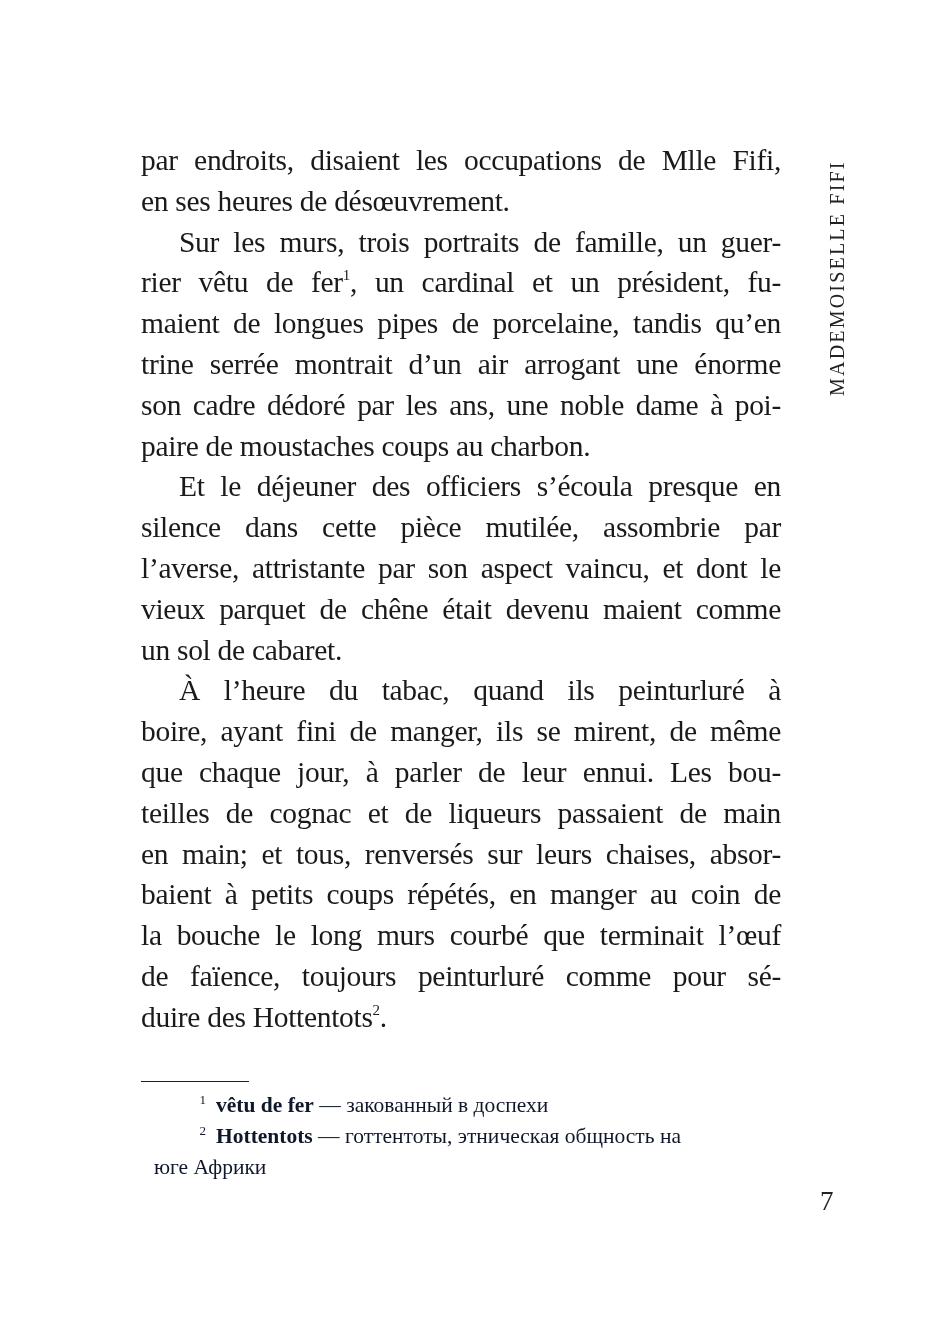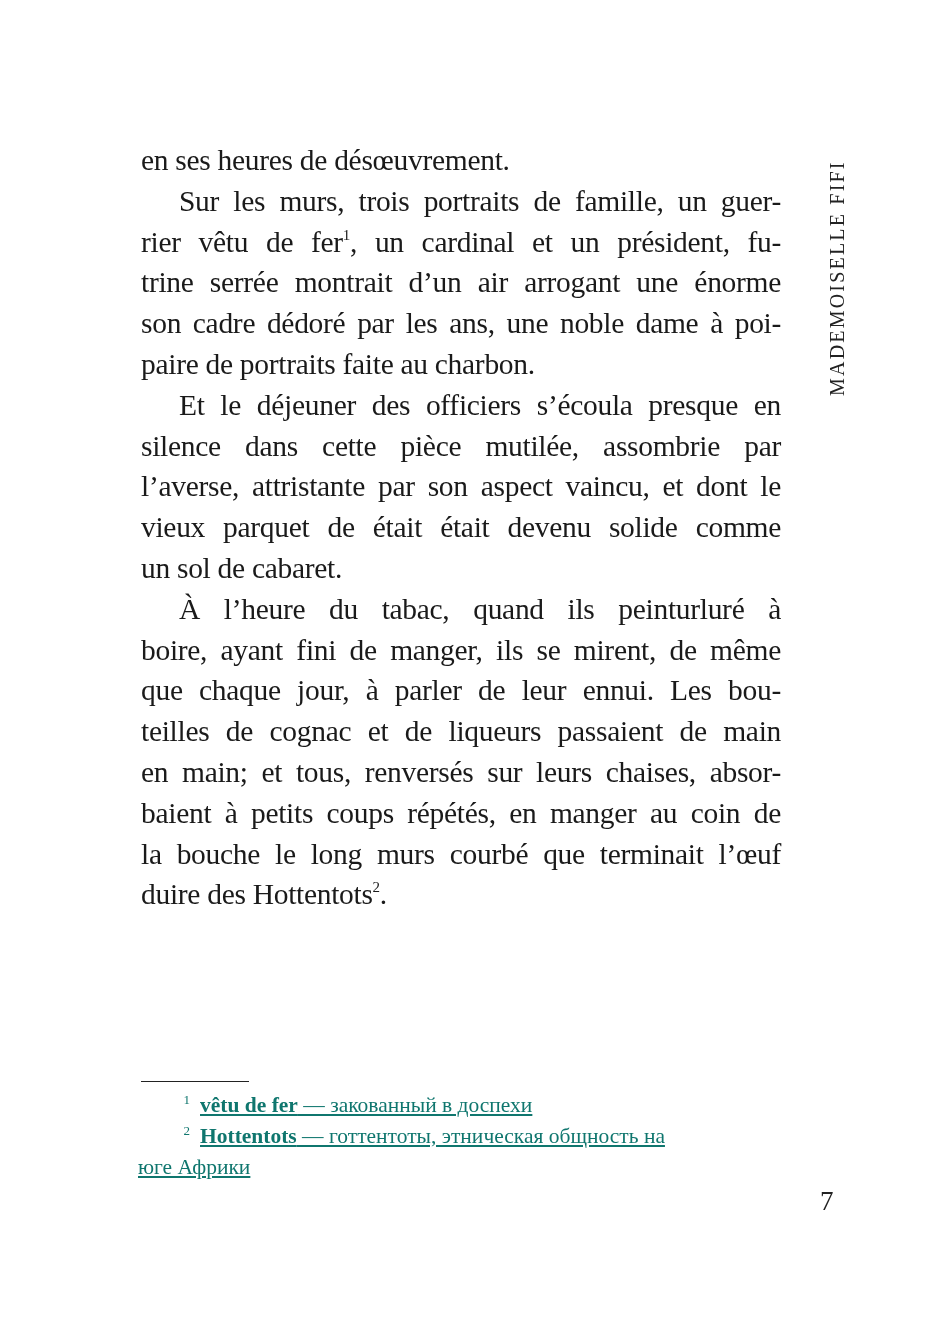--- a/index.html
+++ b/index.html
@@ -23,52 +23,55 @@
       position: absolute; left: 826px; top: 148px; width: 28px; height: 260px;
       writing-mode: vertical-rl; transform: rotate(180deg);
       font-size: 20px; letter-spacing: 2.2px; text-align: center;
       color: #222;
     }
     .fn-rule {
       position: absolute; left: 141px; top: 1081px; width: 108px; height: 1px;
       background: #222;
     }
     .footnotes {
-      position: absolute; left: 138px; top: 1090px; width: 640px;
-      font-size: 21.5px; line-height: 31px; color: #0f766e; text-decoration: underline;
+      position: absolute; left: 154px; top: 1090px; width: 640px;
+      font-size: 21.5px; line-height: 31px; color: #0f172a;
     }
     .fn { white-space: nowrap; }
     .fn .num { display: inline-block; width: 52px; text-align: right; padding-right: 10px; font-size: 13px; vertical-align: 8px; line-height: 0; }
     .fn b { font-weight: bold; }
     .page-number {
       position: absolute; left: 820px; top: 1186px; font-size: 27px; color: #222;
     }
   </style>
 </head>
 <body>
 
 <div class="text-block">
+  <div class="line">par endroits, disaient les occupations de Mlle Fifi,</div>
   <div class="line last">en ses heures de désœuvrement.</div>
   <div class="line indent">Sur les murs, trois portraits de famille, un guer-</div>
   <div class="line"><span>rier vêtu de fer</span><sup class="fnref">1</sup><span>, un cardinal et un président, fu-</span></div>
+  <div class="line">maient de longues pipes de porcelaine, tandis qu’en</div>
   <div class="line">trine serrée montrait d’un air arrogant une énorme</div>
   <div class="line">son cadre dédoré par les ans, une noble dame à poi-</div>
-  <div class="line last">paire de portraits faite au charbon.</div>
+  <div class="line last">paire de moustaches coups au charbon.</div>
   <div class="line indent">Et le déjeuner des officiers s’écoula presque en</div>
   <div class="line">silence dans cette pièce mutilée, assombrie par</div>
   <div class="line">l’averse, attristante par son aspect vaincu, et dont le</div>
-  <div class="line">vieux parquet de était était devenu solide comme</div>
+  <div class="line">vieux parquet de chêne était devenu maient comme</div>
   <div class="line last">un sol de cabaret.</div>
   <div class="line indent">À l’heure du tabac, quand ils peinturluré à</div>
   <div class="line">boire, ayant fini de manger, ils se mirent, de même</div>
   <div class="line">que chaque jour, à parler de leur ennui. Les bou-</div>
   <div class="line">teilles de cognac et de liqueurs passaient de main</div>
   <div class="line">en main; et tous, renversés sur leurs chaises, absor-</div>
   <div class="line">baient à petits coups répétés, en manger au coin de</div>
   <div class="line">la bouche le long murs courbé que terminait l’œuf</div>
+  <div class="line">de faïence, toujours peinturluré comme pour sé-</div>
   <div class="line last"><span>duire des Hottentots</span><sup class="fnref">2</sup><span>.</span></div>
 </div>
 
 <div class="running-head">MADEMOISELLE FIFI</div>
 
 <div class="fn-rule"></div>
 
 <div class="footnotes">
   <div class="fn"><span class="num">1</span><b>vêtu de fer</b><span> — закованный в доспехи</span></div>
   <div class="fn"><span class="num">2</span><b>Hottentots</b><span> — готтентоты, этническая общность на</span></div>

